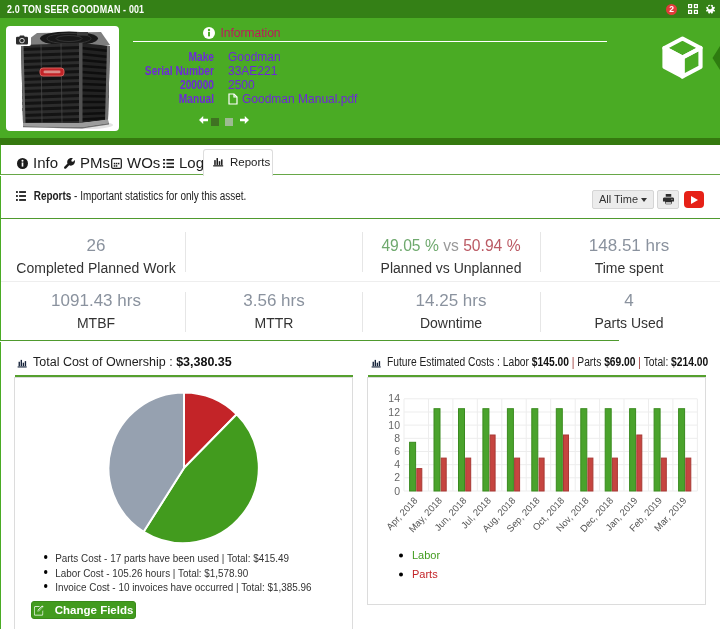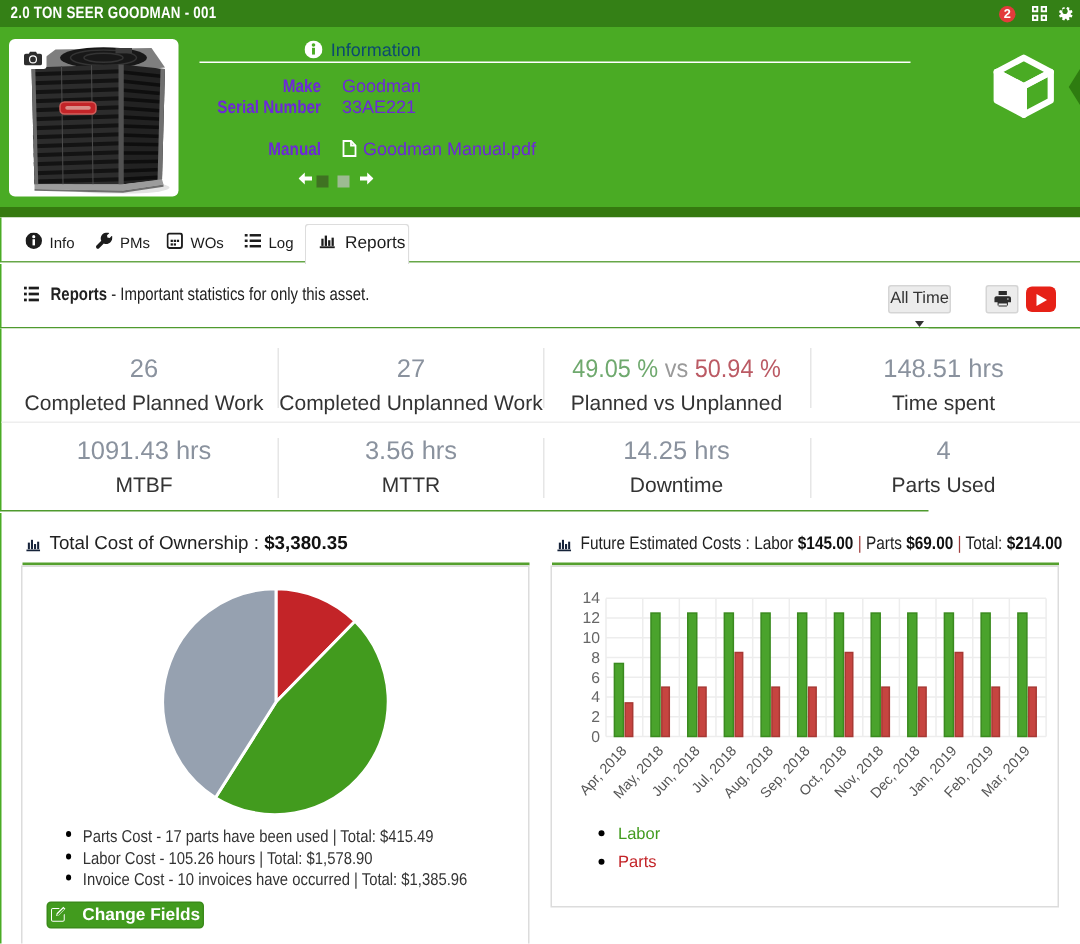--- a/index.html
+++ b/index.html
@@ -12,43 +12,43 @@
   #topbar { position:absolute; left:0; top:0; width:720px; height:18px; background:#348016; }
   #topbar .title { position:absolute; left:7px; top:3px; color:#fff; font-size:11px; font-weight:bold; letter-spacing:.2px; transform:scaleX(0.81); transform-origin:0 50%; white-space:nowrap; }
   .badge2 { position:absolute; left:666px; top:4px; width:11px; height:11px; border-radius:50%;
     background:#e23b3b; color:#fff; font-size:8.5px; font-weight:bold; text-align:center; line-height:11px; }
 
   
   #header { position:absolute; left:0; top:18px; width:720px; height:120px; background:#4aab24; }
   #headerdark { position:absolute; left:0; top:138px; width:720px; height:7px; background:#35790f; }
   #imgcard { position:absolute; left:6px; top:26px; width:113px; height:105px; background:#fff; border-radius:4px; }
   #cambox { position:absolute; left:7px; top:5px; width:18px; height:15px; background:#fff; border-radius:2px; }
-  #infotitle { position:absolute; left:133px; top:26px; width:218px; height:16px; color:#0c4a6e; font-size:12px; text-align:center; }
+  #infotitle { position:absolute; left:133px; top:26px; width:218px; height:16px; color:#be185d; font-size:12px; text-align:center; }
   #infoline { position:absolute; left:133px; top:41px; width:474px; height:1px; background:#fff; }
   .irow { position:absolute; left:133px; width:400px; height:14px; font-size:12px; color:#6d28d9; }
   .irow .lab { position:absolute; left:-40px; top:0; width:121px; text-align:right; font-weight:bold; white-space:nowrap; transform:scaleX(0.85); transform-origin:100% 50%; }
   .irow .val { position:absolute; left:95px; top:0; white-space:nowrap; }
   #carousel { position:absolute; left:199px; top:112px; width:60px; height:12px; }
   .sq { display:inline-block; width:8px; height:8px; margin:0 3px; }
   #cubewrap { position:absolute; left:662px; top:36px; }
 
   
   #tabs { position:absolute; left:0; top:145px; width:720px; height:30px; background:#fff;
     border-bottom:1px solid #67a748; border-left:1px solid #4aab24; }
-  .tab { position:absolute; top:3px; height:30px; font-size:10px; color:#1c1c1c; line-height:30px; }
+  .tab { position:absolute; top:3px; height:30px; font-size:15px; color:#1c1c1c; line-height:30px; }
   .tab svg { vertical-align:-1px; margin-right:5px; }
   #tab-active { position:absolute; left:202px; top:4px; width:70px; height:27px; background:#fff;
     border:1px solid #ddd; border-bottom:none; border-radius:3px 3px 0 0; line-height:25px; padding-left:8px; font-size:11.5px; color:#1c1c1c;}
 
   
   #toolbar { position:absolute; left:0; top:176px; width:720px; height:43px; background:#fff;
     border-bottom:1px solid #4f9a2e; border-left:1px solid #4aab24;}
   #tbtext { position:absolute; left:15px; top:13px; font-size:12px; color:#212121; white-space:nowrap; transform:scaleX(0.83); transform-origin:0 50%; }
   .btn { position:absolute; top:14px; height:19px; background:#ececec; border:1px solid #d5d5d5; border-radius:2px; }
-  #btn-alltime { left:591px; width:42px; font-size:11px; color:#333; text-align:center; line-height:17px; }
+  #btn-alltime { left:591px; width:62px; font-size:11px; color:#333; text-align:center; line-height:17px; }
   #btn-print { left:656px; width:22px; }
   #btn-yt { position:absolute; left:683px; top:15px; width:20px; height:17px; background:#e62117; border-radius:4px; }
 
   
   #stats { position:absolute; left:0; top:219px; width:619px; height:122px; background:#fff;
     border-bottom:1px solid #4f9a2e; border-left:1px solid #4aab24; }
   .scell { position:absolute; width:178px; text-align:center; }
   .snum { font-size:17px; line-height:20px; color:#8a929e; }
   .slab { font-size:14px; color:#333; margin-top:4px; }
   .vdiv { position:absolute; width:1px; background:#e6e6e6; }
@@ -174,20 +174,24 @@
   </div>
   <div id="infoline"></div>
 
   <div class="irow" style="top:50px">
       <span class="lab">Make</span>
       <span class="val">Goodman</span>
     </div>
   <div class="irow" style="top:64px">
       <span class="lab">Serial Number</span>
       <span class="val">33AE221</span>
+    </div>
+  <div class="irow" style="top:78px">
+      <span class="lab">200000</span>
+      <span class="val">2500</span>
     </div>
   <div class="irow" style="top:92px">
       <span class="lab">Manual</span>
       <span class="val">
     <svg width="10" height="12" viewBox="0 0 10 12" style="vertical-align:-2px; margin-right:4px">
       <path d="M1 1h5l3 3v7H1z" fill="none" stroke="#fff" stroke-width="1.2"></path>
       <path d="M6 1v3h3" fill="none" stroke="#fff" stroke-width="1.2"></path>
     </svg>Goodman Manual.pdf</span>
     </div>
 
@@ -283,24 +287,20 @@
     <div class="vdiv" style="left:361px; top:13px; height:40px"></div>
     <div class="vdiv" style="left:539px; top:13px; height:40px"></div>
     <div class="vdiv" style="left:184px; top:73px; height:40px"></div>
     <div class="vdiv" style="left:361px; top:73px; height:40px"></div>
     <div class="vdiv" style="left:539px; top:73px; height:40px"></div>
     <div id="hdiv"></div>
     <div class="scell" style="left:6px; top:17px">
         <div class="snum">26</div>
         <div class="slab">Completed Planned Work</div>
       </div>
-    <div class="scell" style="left:184px; top:17px">
-        <div class="snum">27</div>
-        <div class="slab">Completed Unplanned Work</div>
-      </div>
     <div class="scell" style="left:361px; top:17px">
         <div class="snum" style="transform:scaleX(0.92); transform-origin:50% 50%"><span class="grn">49.05 %</span><span class="vs"> vs </span><span class="red">50.94 %</span></div>
         <div class="slab">Planned vs Unplanned</div>
       </div>
     <div class="scell" style="left:539px; top:17px">
         <div class="snum">148.51 hrs</div>
         <div class="slab">Time spent</div>
       </div>
     <div class="scell" style="left:6px; top:72px">
         <div class="snum">1091.43 hrs</div>

